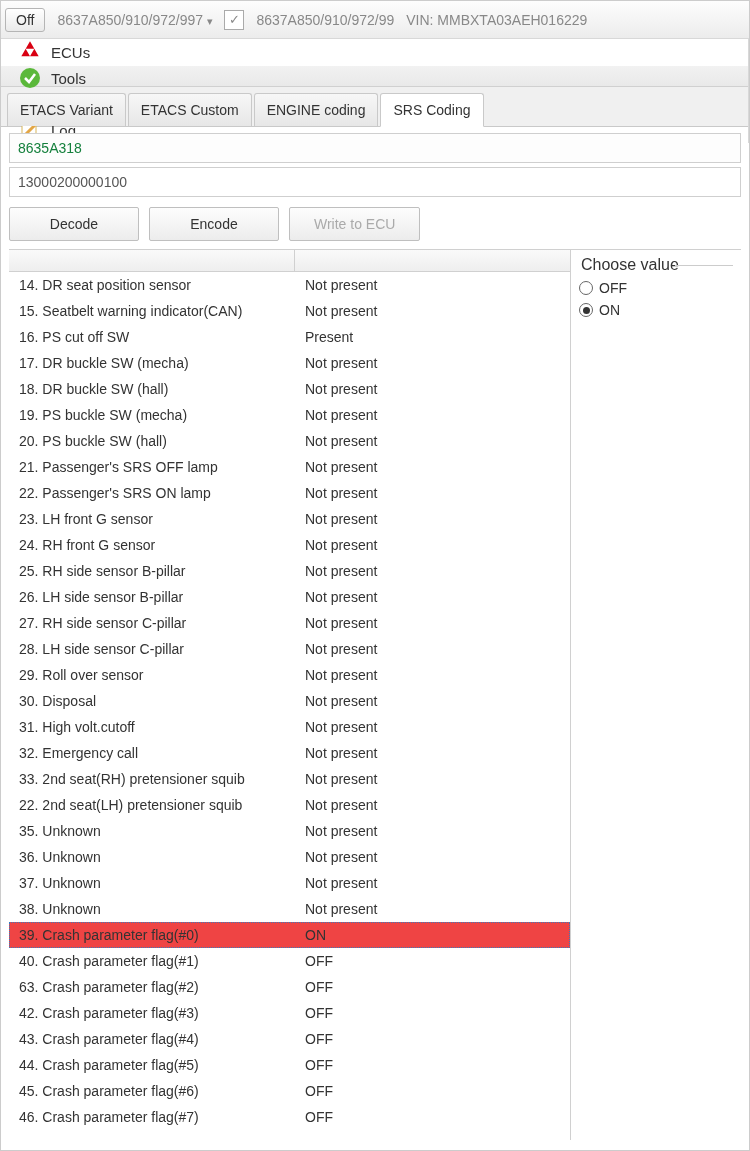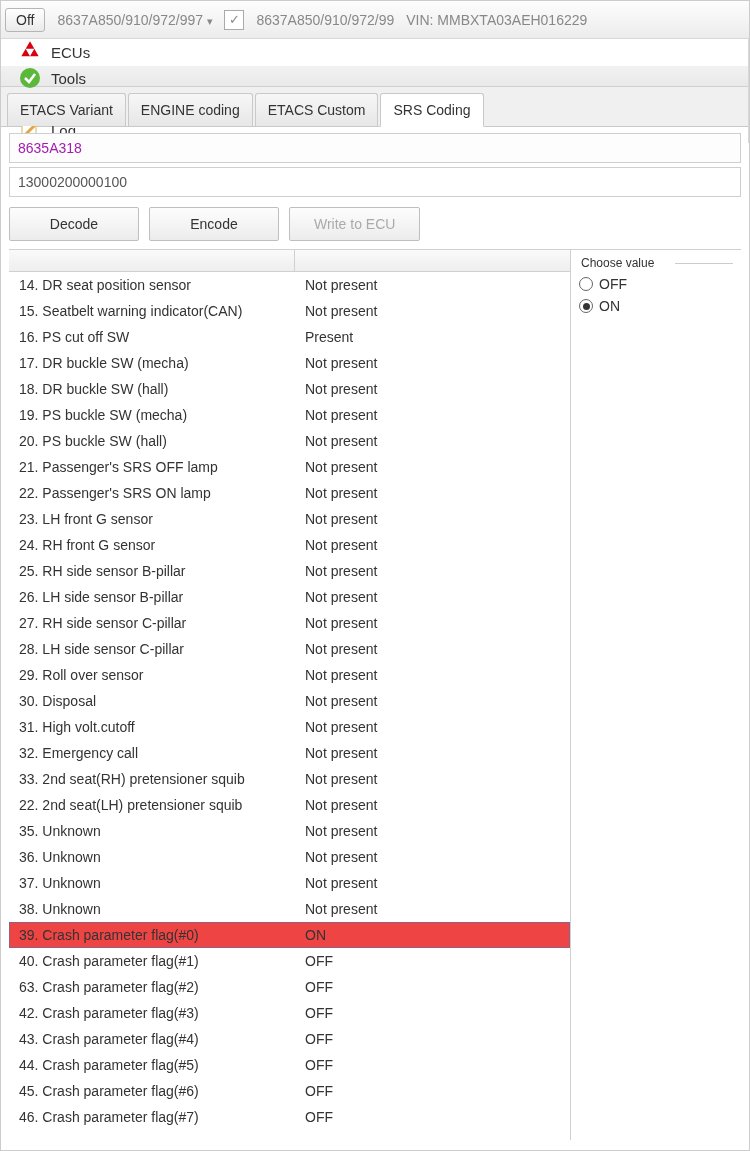--- a/index.html
+++ b/index.html
@@ -93,21 +93,21 @@
 }
 .content { padding: 6px 8px; }
 .inp {
   width: 100%;
   border: 1px solid #cfcfcf;
   padding: 6px 8px;
   font-size: 14px;
   margin-bottom: 4px;
   color: #555;
 }
-.inp.ro { color: #a21caf; background: #fdfdfd; }
+.inp.ro { color: #15803d; background: #fdfdfd; }
 .btnrow { display: flex; gap: 10px; margin: 6px 0 8px; }
 .btn {
   min-width: 130px;
   padding: 8px 24px;
   border: 1px solid #bfbfbf;
   background: linear-gradient(#fdfdfd,#ececec);
   border-radius: 2px;
   font-size: 14px;
   color: #333;
   cursor: pointer;
@@ -150,21 +150,21 @@
 .row.selected {
   background: #ef4444;
   outline: 1px dotted #3a7abd;
   outline-offset: -1px;
 }
 .sidepanel {
   width: 170px;
   padding: 6px 8px;
 }
 .fieldset-label {
-  font-size: 12px;
+  font-size: 16px;
   color: #333;
   position: relative;
   padding-left: 2px;
 }
 .fieldset-label::after {
   content: "";
   position: absolute;
   left: 96px;
   right: 0;
   top: 50%;
@@ -235,22 +235,22 @@
           <rect x="4" y="4" width="14" height="16" fill="#fff" stroke="#d7b55a"></rect>
           <path d="M18 6 L6 18" stroke="#e3a644" stroke-width="3"></path>
         </svg>
     </span>
     <span>Log</span>
   </div>
 </div>
 
 <div class="subnav">
   <div class="subtab">ETACS Variant</div>
+  <div class="subtab">ETACS Custom</div>
   <div class="subtab">ENGINE coding</div>
-  <div class="subtab">ETACS Custom</div>
   <div class="subtab active">SRS Coding</div>
 </div>
 
 <div class="content">
   <input class="inp ro" readonly="" value="8635A318" style="">
   <input class="inp" value="13000200000100" style="">
   <div class="btnrow">
     <button class="btn">Decode</button>
     <button class="btn">Encode</button>
     <button class="btn disabled">Write to ECU</button>

